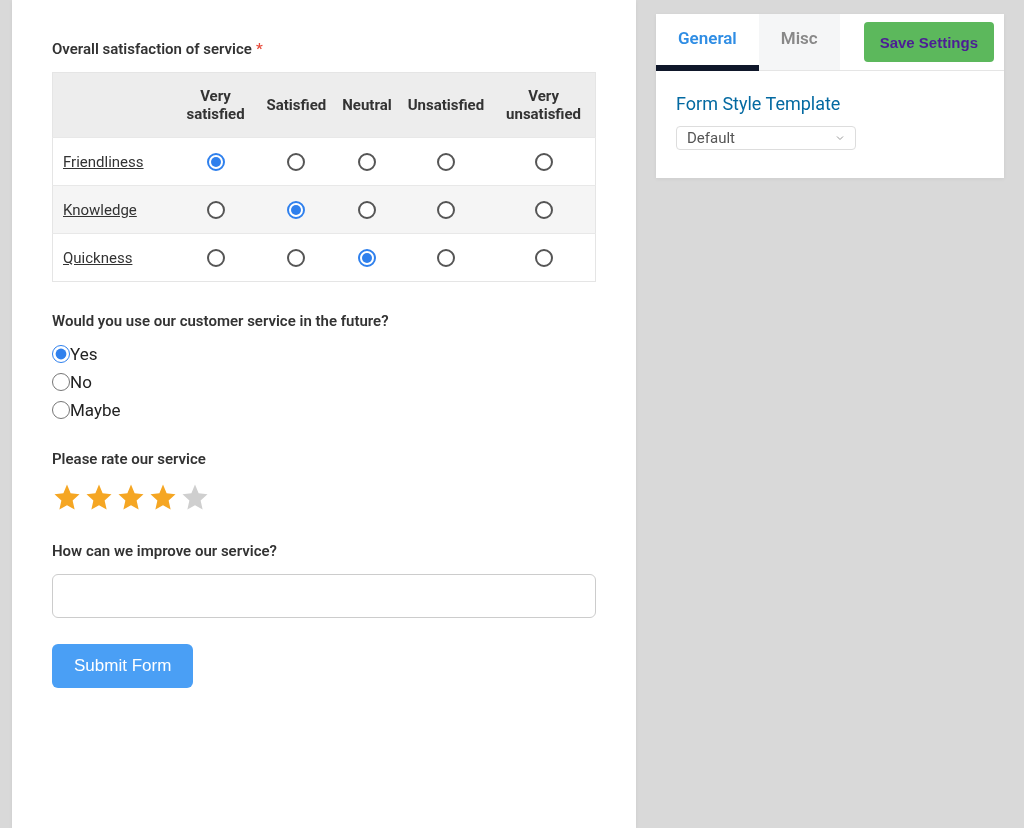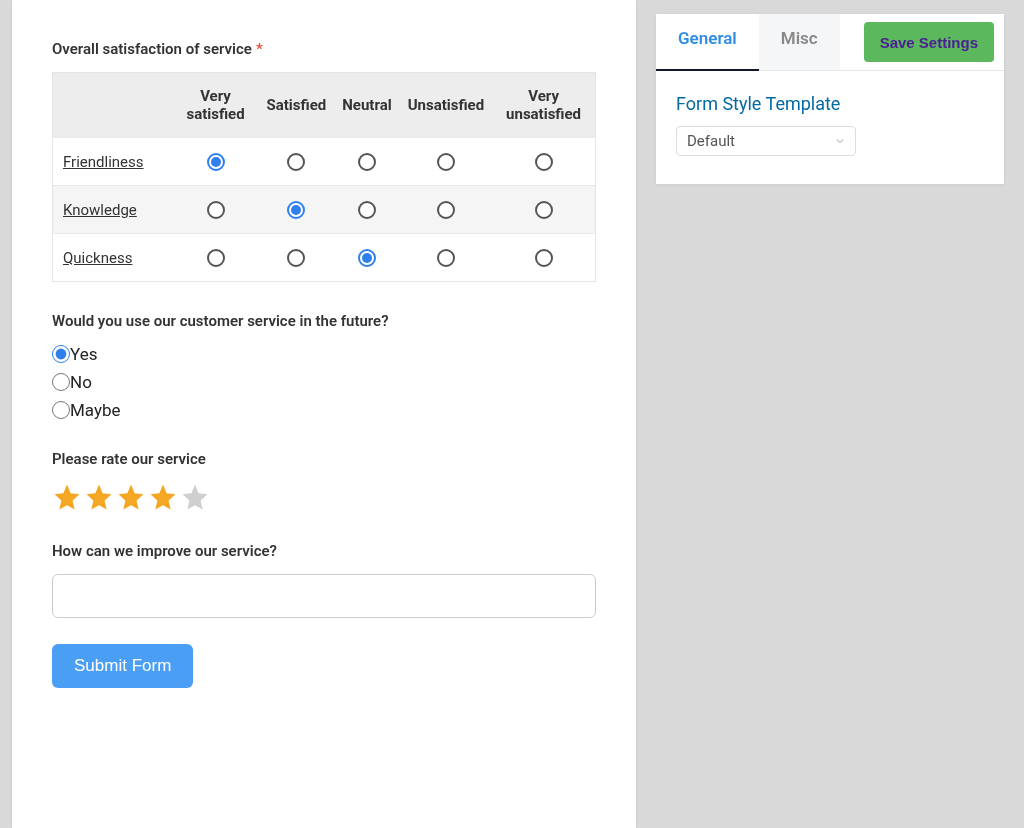--- a/index.html
+++ b/index.html
@@ -125,21 +125,21 @@
     padding: 14px 22px;
     font-size: 17px;
     font-weight: 600;
     color: #888;
     cursor: pointer;
     background:#f5f6f7;
   }
   .tab.active {
     color: #2f8de4;
     background: #fff;
-    border-bottom:2px solid #0f172a;
+    border-bottom:6px solid #0f172a;
     margin-bottom:-1px;
   }
   .save-btn {
     margin-left: auto;
     background: #5cb85c;
     color: #4c1d95;
     border: none;
     border-radius: 4px;
     padding: 10px 16px;
     font-size: 15px;
@@ -157,21 +157,21 @@
     font-size: 18px;
     color: #0369a1;
     margin-bottom: 12px;
   }
   .select-wrap {
     position: relative;
     width: 180px;
   }
   .select-box {
     width: 100%;
-    height: 30px;
+    height: 24px;
     border: 1px solid #ddd;
     border-radius: 4px;
     padding: 8px 30px 8px 10px;
     font-size: 15px;
     color: #555;
     background: #fff;
     cursor: pointer;
     display:flex;
     align-items:center;
   }

